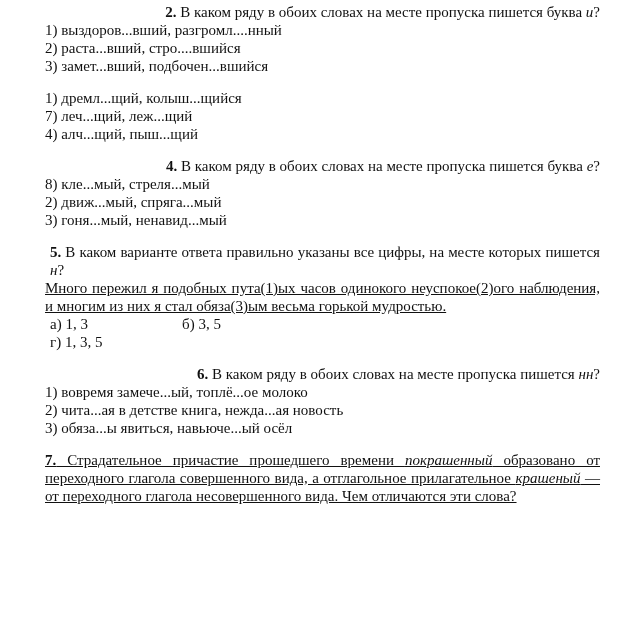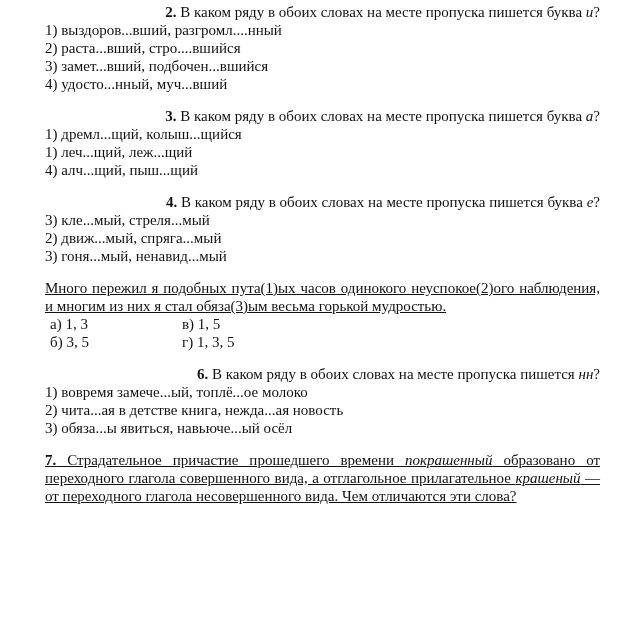--- a/index.html
+++ b/index.html
@@ -43,42 +43,40 @@
 </head>
 <body>
 
 <div class="doc">
 
   <section class="question">
     <div class="q-header"><span class="q-num">2.</span><span> В каком ряду в обоих словах на месте пропуска пишется буква </span><span class="it">и</span><span>?</span></div>
     <div class="q-option">1) выздоров...вший, разгромл....нный</div>
     <div class="q-option">2) раста...вший, стро....вшийся</div>
     <div class="q-option">3) замет...вший, подбочен...вшийся</div>
-    <div class="q-option">4) удосто...нный, муч...вший</div>
   </section>
 
   <section class="question">
-    <div class="q-header"><span class="q-num">3.</span><span> В каком ряду в обоих словах на месте пропуска пишется буква </span><span class="it">а</span><span>?</span></div>
     <div class="q-option">1) дремл...щий, колыш...щийся</div>
-    <div class="q-option">1) леч...щий, леж...щий</div>
+    <div class="q-option">7) леч...щий, леж...щий</div>
     <div class="q-option">4) алч...щий, пыш...щий</div>
   </section>
 
   <section class="question">
     <div class="q-header"><span class="q-num">4.</span><span> В каком ряду в обоих словах на месте пропуска пишется буква </span><span class="it">е</span><span>?</span></div>
-    <div class="q-option">3) кле...мый, стреля...мый</div>
+    <div class="q-option">8) кле...мый, стреля...мый</div>
     <div class="q-option">2) движ...мый, спряга...мый</div>
     <div class="q-option">3) гоня...мый, ненавид...мый</div>
   </section>
 
   <section class="question">
+    <div class="q-header justify"><span class="q-num">5.</span><span> В каком варианте ответа правильно указаны все цифры, на месте которых пишется </span><span class="it">н</span><span>?</span></div>
     <div class="paragraph">Много пережил я подобных пута(1)ых часов одинокого неуспокое(2)ого наблюдения, и многим из них я стал обяза(3)ым весьма горькой мудростью.</div>
     <div class="answers-grid">
       <div>а) 1, 3</div>
-      <div>в) 1, 5</div>
       <div>б) 3, 5</div>
       <div>г) 1, 3, 5</div>
     </div>
   </section>
 
   <section class="question">
     <div class="q-header"><span class="q-num">6.</span><span> В каком ряду в обоих словах на месте пропуска пишется </span><span class="it">нн</span><span>?</span></div>
     <div class="q-option">1) вовремя замече...ый, топлё...ое молоко</div>
     <div class="q-option">2) чита...ая в детстве книга, нежда...ая новость</div>
     <div class="q-option">3) обяза...ы явиться, навьюче...ый осёл</div>

